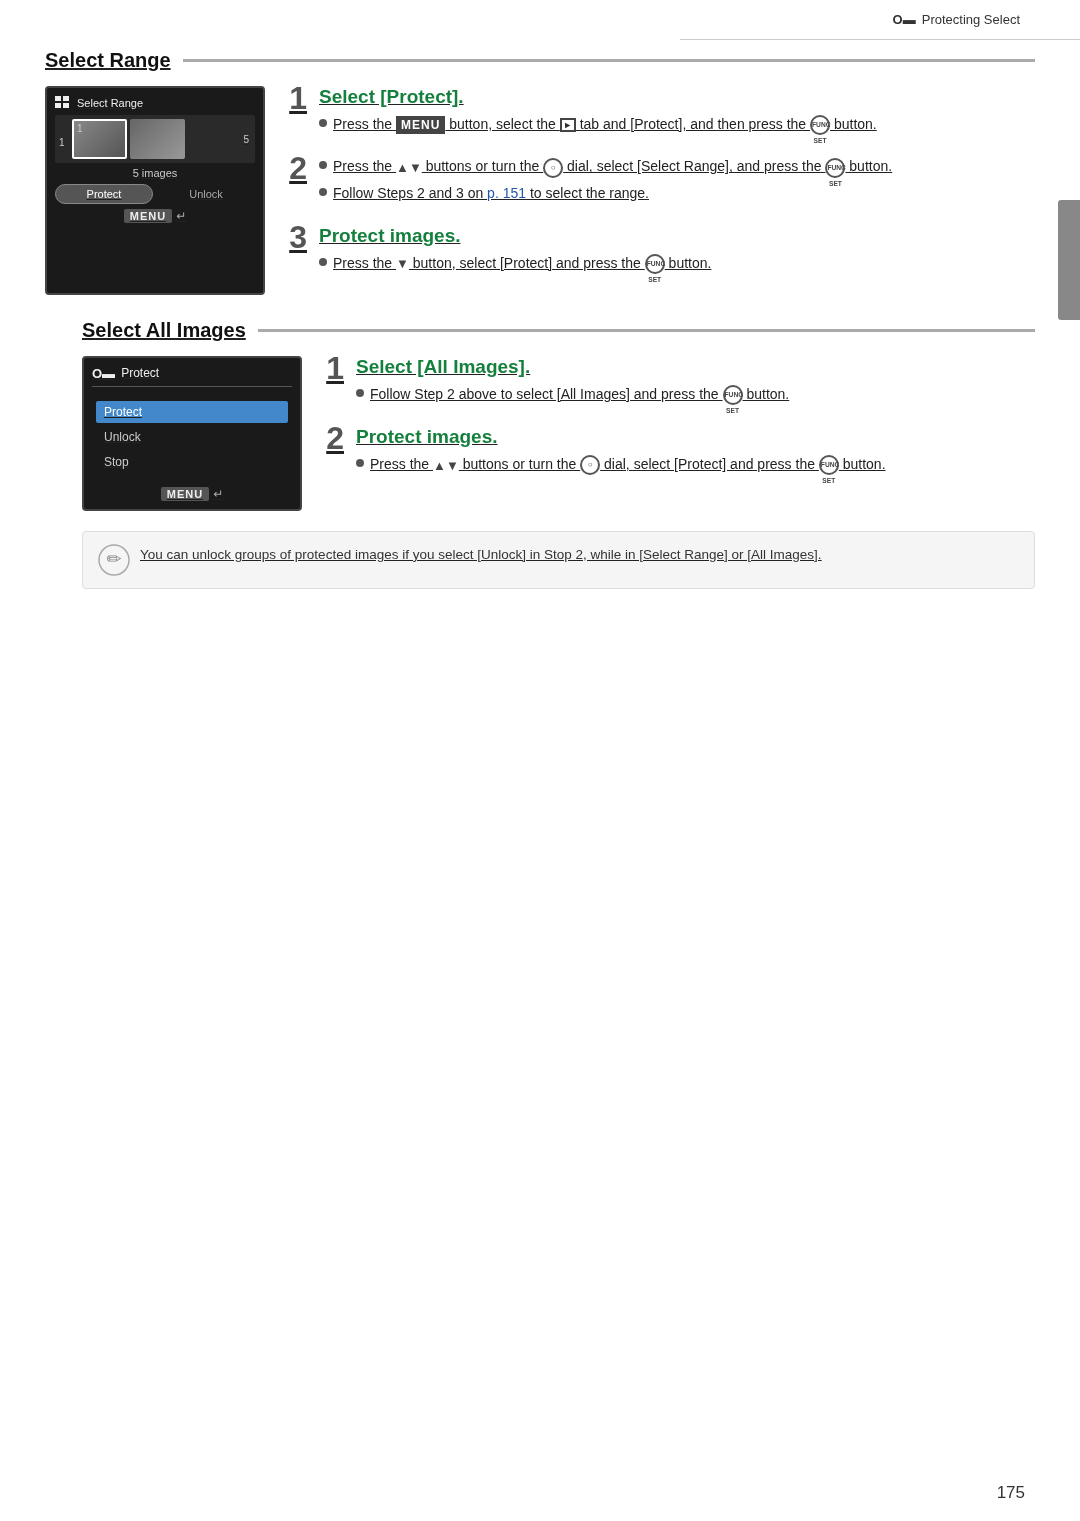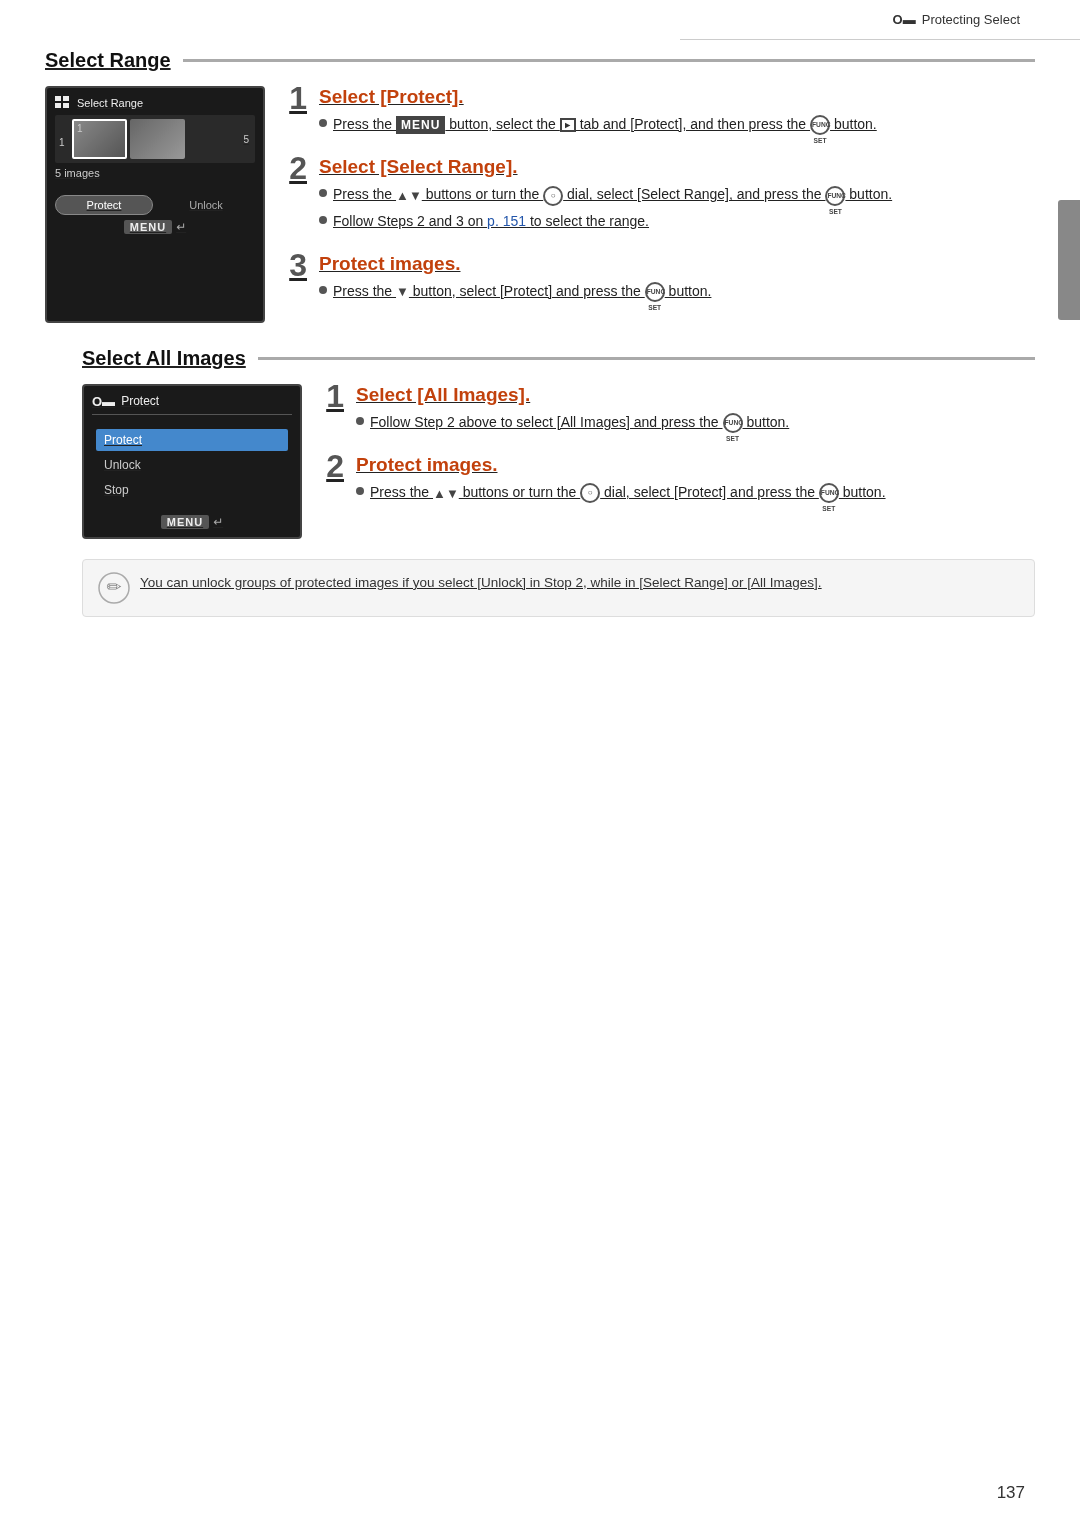--- a/index.html
+++ b/index.html
@@ -128,24 +128,24 @@
       border: 2px solid #fff;
     }
     .img-num-left {
       font-size: 10px;
       color: #ccc;
       position: absolute;
       top: 2px;
       left: 3px;
     }
     .images-count {
-      text-align: left;
+      text-align: center;
       font-size: 11px;
       color: #ccc;
-      margin-bottom: 16px;
+      margin-bottom: 5px;
     }
     .camera-buttons {
       display: flex;
       gap: 4px;
       margin-bottom: 5px;
     }
     .cam-btn {
       flex: 1;
       text-align: center;
       padding: 3px 4px;
@@ -202,21 +202,21 @@
       min-width: 22px;
       text-align: right;
       margin-top: -4px;
     }
     .step-content {
       flex: 1;
     }
     .step-title {
       font-size: 19px;
       font-weight: bold;
-      color: #c2410c;
+      color: #15803d;
       margin-bottom: 6px;
     }
     .step-bullet {
       display: flex;
       align-items: flex-start;
       gap: 6px;
       margin-bottom: 5px;
       font-size: 14px;
       line-height: 1.5;
       color: #222;
@@ -435,21 +435,20 @@
               <div class="step-text">
                 Press the <span class="menu-text-inline">MENU</span> button, select the <span class="btn-icon-play">►</span> tab and [Protect], and then press the <span class="func-set-icon"><small>FUNC<br>SET</small></span> button.
               </div>
             </div>
           </div>
         </div>
 
         <div class="step-block">
           <div class="step-number">2</div>
           <div class="step-content">
-            <div class="step-title">Select [Select Range].</div>
             <div class="step-bullet">
               <div class="bullet-dot"></div>
               <div class="step-text">
                 Press the <span class="arrow-ud">▲▼</span> buttons or turn the <span class="dial-icon">○</span> dial, select [Select Range], and press the <span class="func-set-icon"><small>FUNC<br>SET</small></span> button.
               </div>
             </div>
             <div class="step-bullet">
               <div class="bullet-dot"></div>
               <div class="step-text">
                 Follow Steps 2 and 3 on <span class="link-text">p. 151</span> to select the range.
@@ -534,13 +533,13 @@
       <svg width="32" height="32" viewBox="0 0 32 32">
         <ellipse cx="16" cy="16" rx="15" ry="15" fill="none" stroke="#aaa" stroke-width="1.5"></ellipse>
         <text x="16" y="21" text-anchor="middle" font-size="18" fill="#888">✏</text>
       </svg>
       <div class="note-text">You can unlock groups of protected images if you select [Unlock] in Stop 2, while in [Select Range] or [All Images].</div>
     </div>
   </div>
 
 </div>
 
-<div class="page-number">137</div>
+<div class="page-number">175</div>
 
 </body></html>

